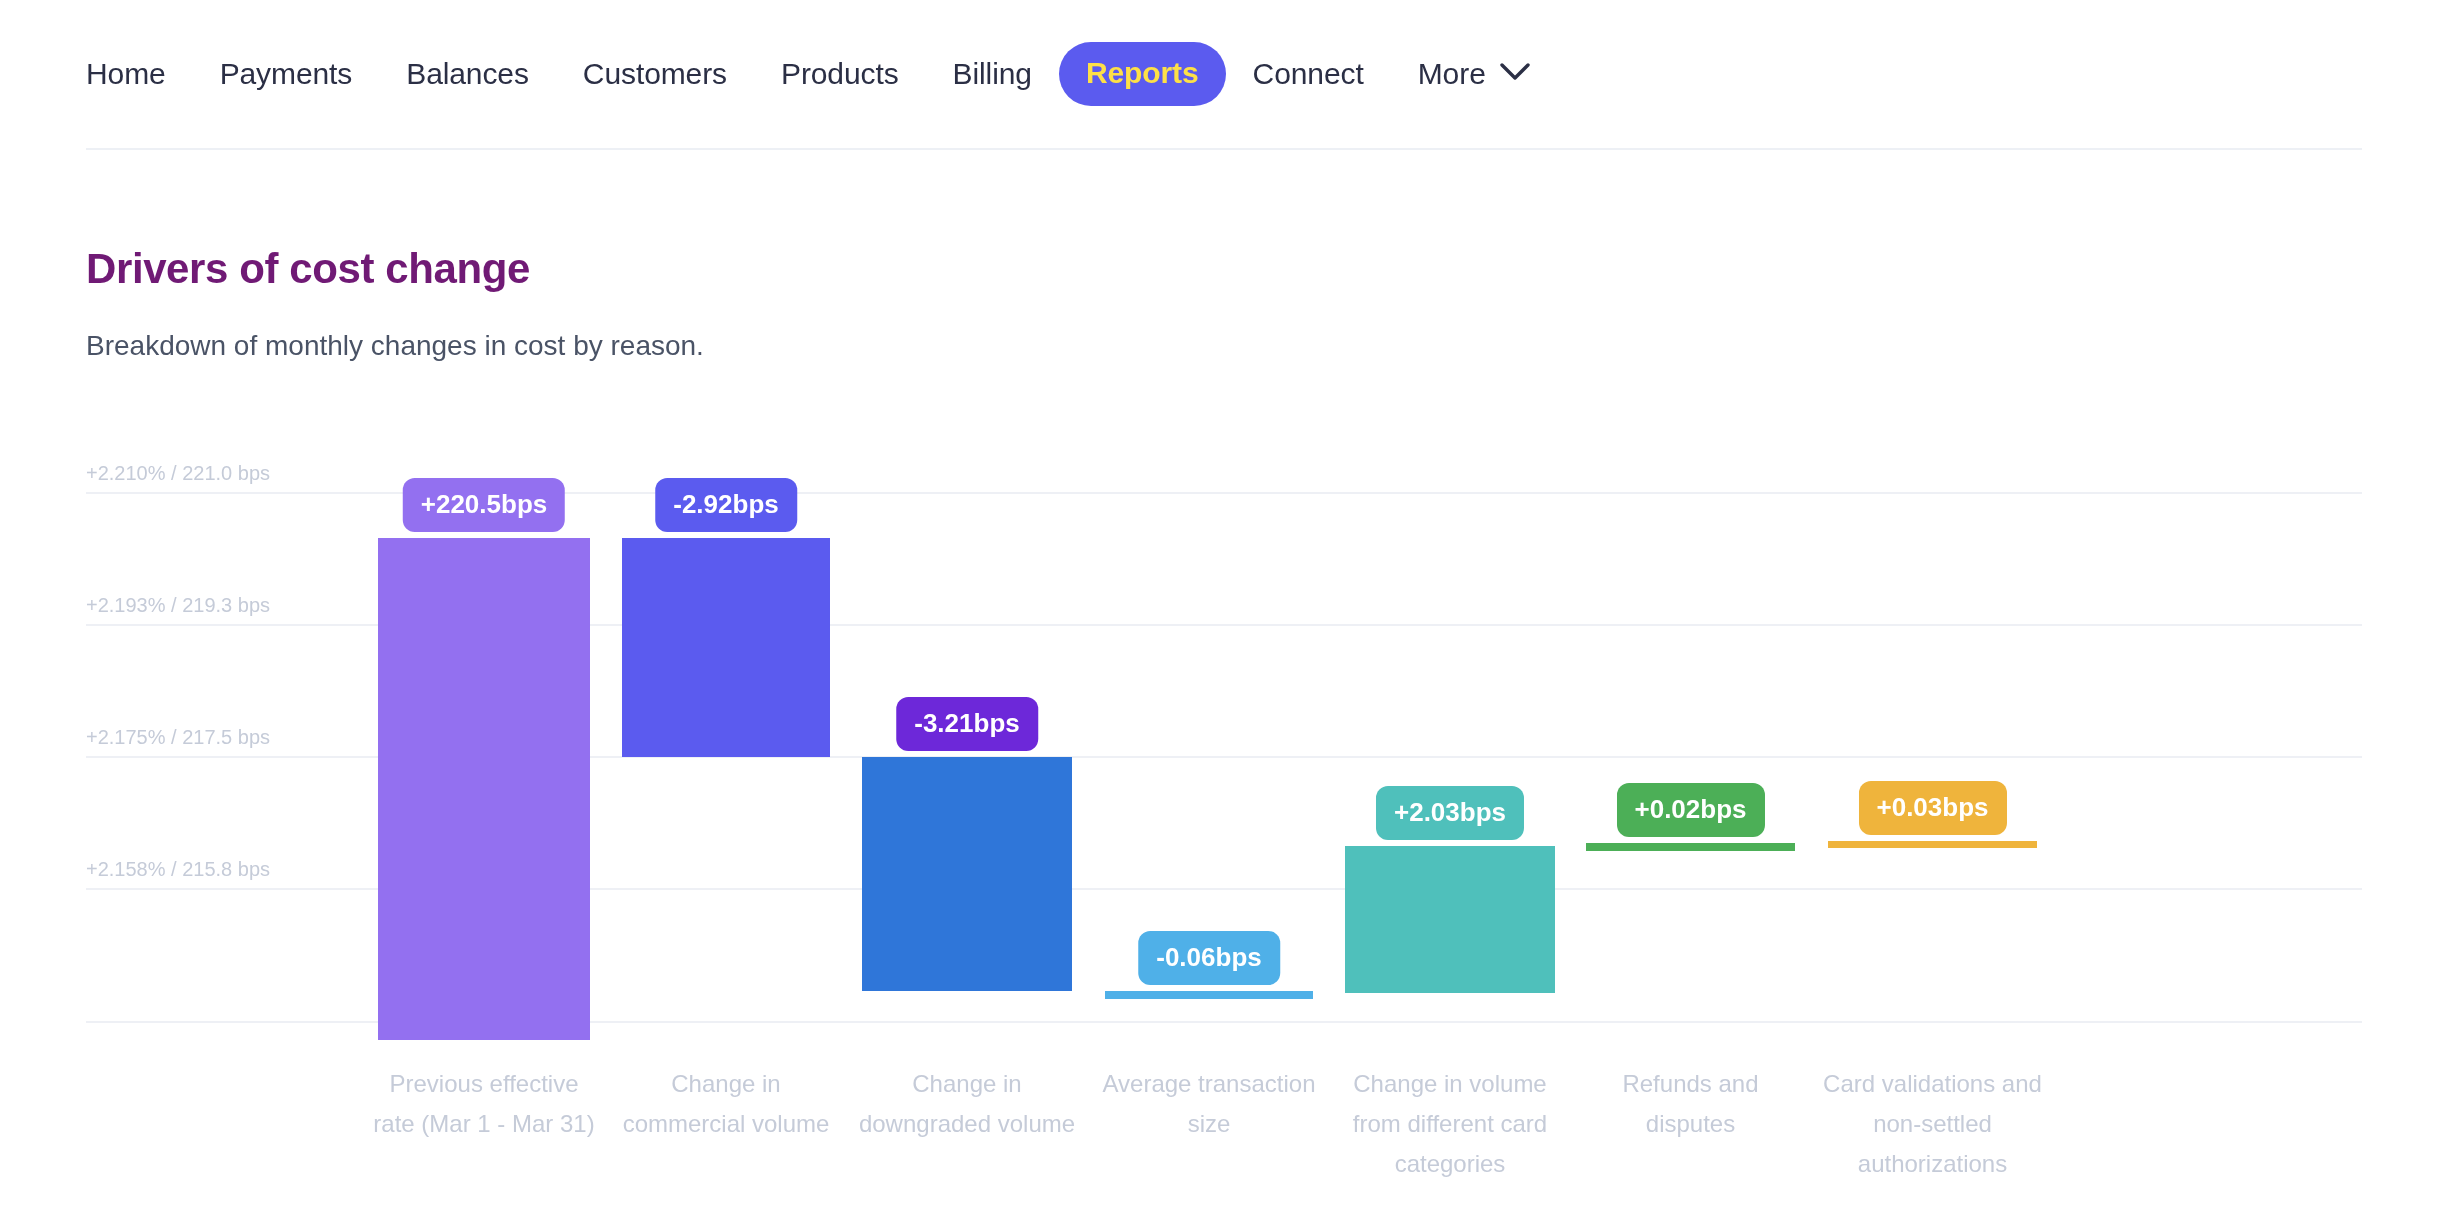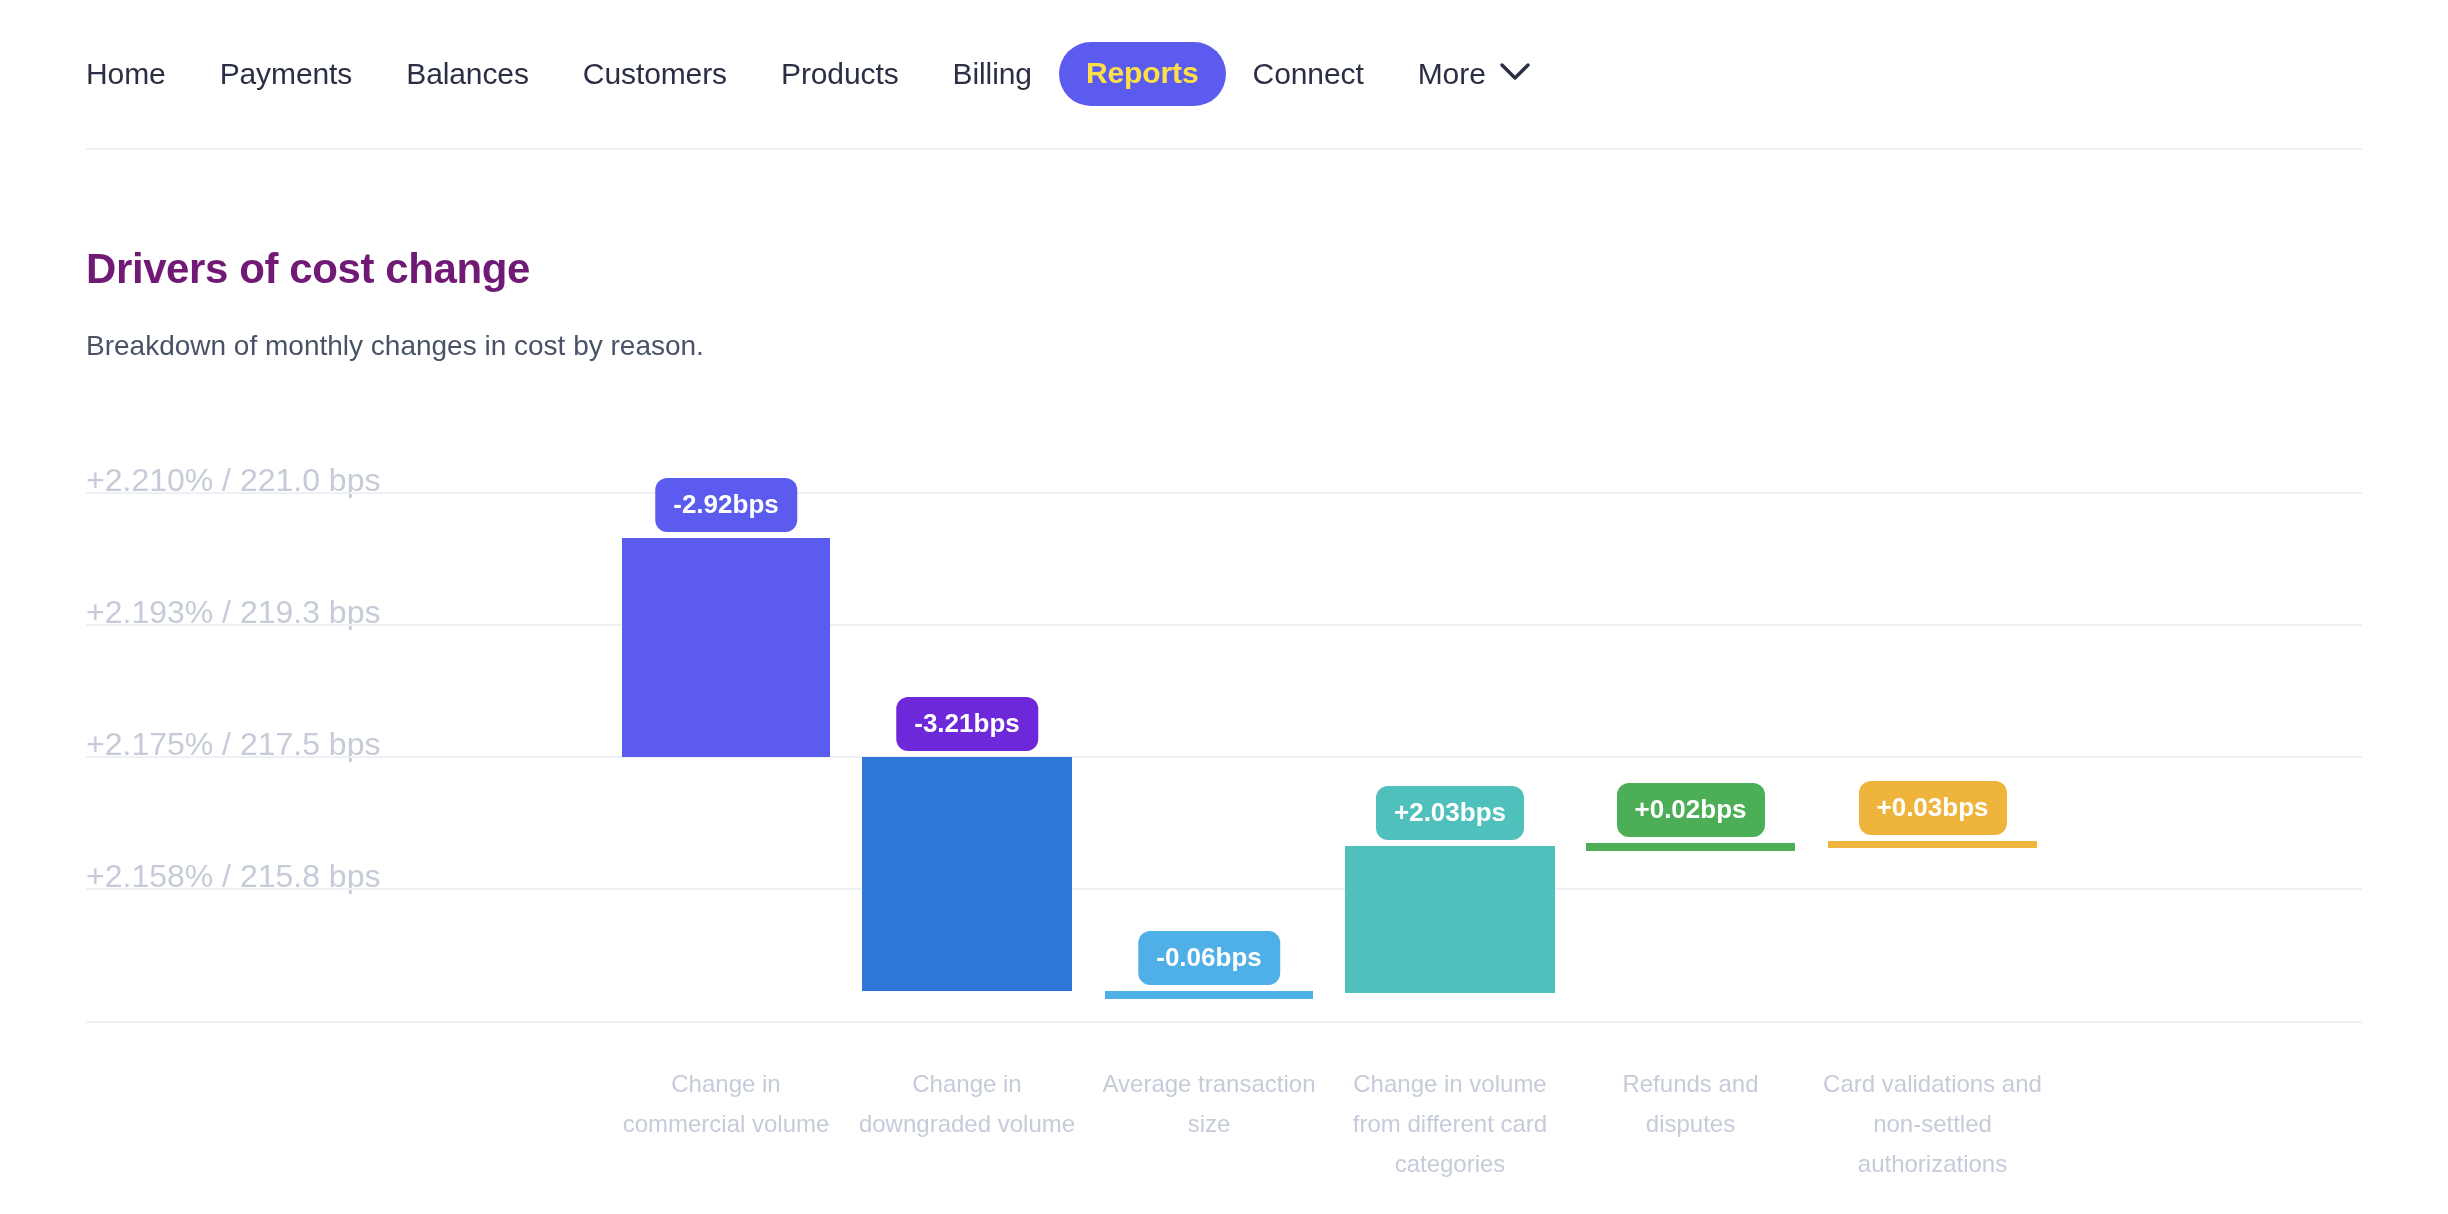--- a/index.html
+++ b/index.html
@@ -104,21 +104,21 @@
   .baseline {
     position: absolute;
     left: 86px;
     width: 2276px;
     height: 2px;
     background: #eef0f5;
   }
   .ytick {
     position: absolute;
     left: 86px;
-    font-size: 32px;
+    font-size: 20px;
     color: #c5cbd8;
     font-weight: 500;
     white-space: nowrap;
   }
 
   .plot {
     position: absolute;
     left: 340px;
     top: 460px;
     width: 2010px;
@@ -197,20 +197,25 @@
     <div class="ytick" style="top:858px">+2.158% / 215.8 bps</div>
 
     <div class="gridline" style="top:492px"></div>
     <div class="gridline" style="top:624px"></div>
     <div class="gridline" style="top:756px"></div>
     <div class="gridline" style="top:888px"></div>
     <div class="baseline" style="top:1021px"></div>
 
     <div class="plot">
 
+      <div class="col" style="left:38px;width:212px">
+        <div class="pill" style="top:18px;background:#9370f0">+220.5bps</div>
+        <div class="bar" style="top:78px;height:502px;background:#9370f0"></div>
+        <div class="xlabel">Previous effective rate (Mar 1 - Mar 31)</div>
+      </div>
 
       <div class="col" style="left:282px;width:208px">
         <div class="pill" style="top:18px;background:#5b5bef">-2.92bps</div>
         <div class="bar" style="top:78px;height:219px;background:#5b5bef"></div>
         <div class="xlabel">Change in commercial volume</div>
       </div>
 
       <div class="col" style="left:522px;width:210px">
         <div class="pill" style="top:237px;background:#6d28d9">-3.21bps</div>
         <div class="bar" style="top:297px;height:234px;background:#2f76d9"></div>

